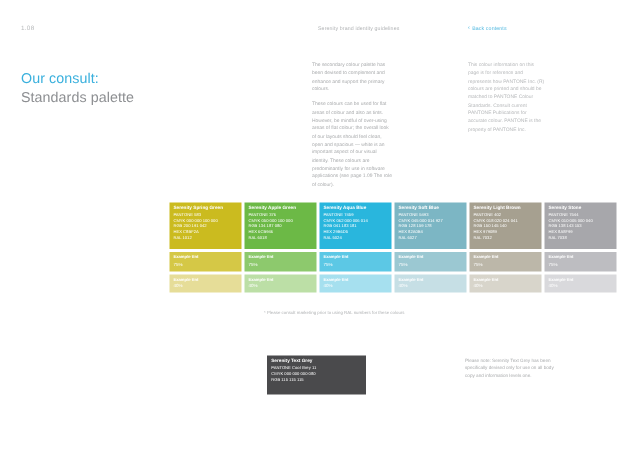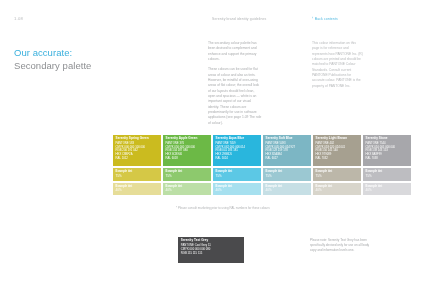--- a/index.html
+++ b/index.html
@@ -98,22 +98,22 @@
 
   <div class="pagenum">1.08</div>
 
   <div class="hdr-center">Serenity brand identity guidelines</div>
 
   <div class="hdr-link">
     <span class="arrow">‹</span>
     <span>Back contents</span>
   </div>
 
-  <div class="title">Our accurate:</div>
-  <div class="subtitle">Secondary palette</div>
+  <div class="title">Our consult:</div>
+  <div class="subtitle">Standards palette</div>
 
   <div class="col col-a">
     <p>The secondary colour palette has been devised to complement and enhance and support the primary colours.</p>
     <p>These colours can be used for flat areas of colour and also as tints. However, be mindful of over-using areas of flat colour; the overall look of our layouts should feel clean, open and spacious — white is an important aspect of our visual identity. These colours are predominantly for use in software applications (see page 1.09 The role of colour).</p>
   </div>
 
   <div class="col col-c">
     <p>This colour information on this page is for reference and represents how PANTONE Inc. (R) colours are printed and should be matched to PANTONE Colour Standards. Consult current PANTONE Publications for accurate colour. PANTONE is the property of PANTONE Inc.</p>
   </div>
 

